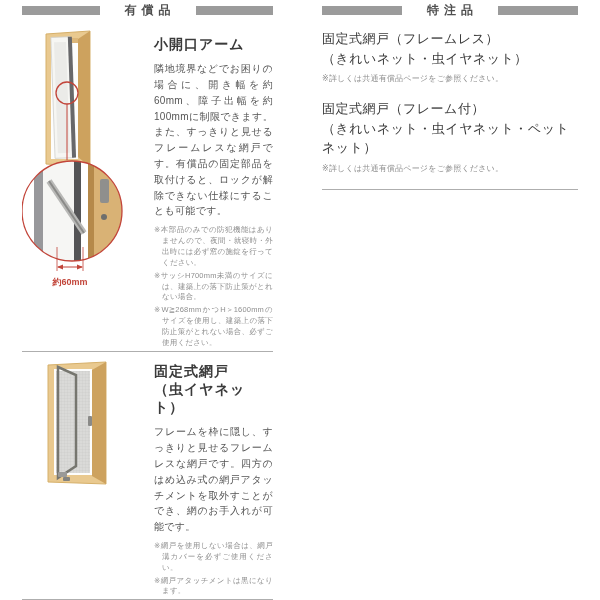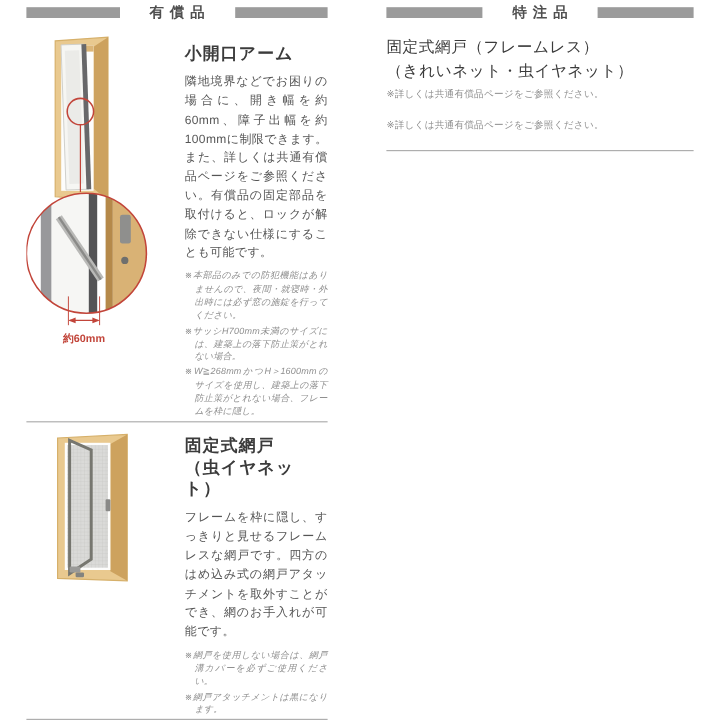--- a/index.html
+++ b/index.html
@@ -16,21 +16,21 @@
   .header .bar{flex:1;height:9px;background:#9b9b9b;}
   .header .htext{font-size:12px;font-weight:700;color:#4f4f4f;letter-spacing:5px;padding-left:5px;white-space:nowrap;}
   
   .section{display:flex;border-bottom:1px solid #aeaeae;box-sizing:border-box;}
   .sec1{min-height:270px;}
   .sec2{min-height:156px;padding-top:4px;}
   .illus{width:132px;flex:none;font-weight:bold;}
   .stext{flex:1;padding-top:4px;min-width:0;}
   .stitle{font-size:14px;font-weight:700;color:#3b3b3b;letter-spacing:1px;line-height:1.3;margin:2px 0 8px 0;}
   .sbody{font-size:10px;color:#555555;line-height:1.58;letter-spacing:0.3px;margin:0 0 6px 0;text-align:justify;}
-  .snote{font-size:7.5px;color:#8f8f8f;line-height:1.45;letter-spacing:0.2px;margin:0 0 2px 0;padding-left:8px;text-indent:-8px;text-align:justify;font-style:italic;}
+  .snote{font-size:7.5px;color:#8f8f8f;line-height:1.45;letter-spacing:0.2px;margin:0 0 2px 0;padding-left:8px;text-indent:-8px;text-align:justify;}
   
   .ritem{margin-bottom:15px;}
   .rtitle{font-size:13px;font-weight:400;color:#3b3b3b;line-height:1.5;letter-spacing:0.5px;}
   .rnote{font-size:8px;color:#8f8f8f;letter-spacing:0.2px;margin-top:5px;}
   .rdivider{border-bottom:1px solid #aeaeae;margin-top:4px;}
   svg{display:block;}
 </style>
 </head>
 <body>
 
@@ -84,24 +84,24 @@
           <line x1="36" y1="238" x2="60" y2="238" stroke="#c2453a" stroke-width="1"></line>
           <polygon points="35,238 41,235.6 41,240.4" fill="#c2453a"></polygon>
           <polygon points="61,238 55,235.6 55,240.4" fill="#c2453a"></polygon>
           <text x="48" y="256" text-anchor="middle" font-size="9" fill="#c2453a">約60mm</text>
         </svg>
       </div>
       <div class="stext">
         <div class="stitle">
           <span>小開口アーム</span>
         </div>
-        <div class="sbody">隣地境界などでお困りの場合に、開き幅を約60mm、障子出幅を約100mmに制限できます。また、詳しくは共通有償品ページをご参照ください。有償品の固定部品を取付けると、ロックが解除できない仕様にすることも可能です。</div>
+        <div class="sbody">隣地境界などでお困りの場合に、開き幅を約60mm、障子出幅を約100mmに制限できます。また、すっきりと見せるフレームレスな網戸です。有償品の固定部品を取付けると、ロックが解除できない仕様にすることも可能です。</div>
         <div class="snote">※本部品のみでの防犯機能はありませんので、夜間・就寝時・外出時には必ず窓の施錠を行ってください。</div>
         <div class="snote">※サッシH700mm未満のサイズには、建築上の落下防止策がとれない場合。</div>
-        <div class="snote">※W≧268mmかつH＞1600mmのサイズを使用し、建築上の落下防止策がとれない場合、フレームを枠に隠し。</div>
+        <div class="snote">※W≧268mmかつH＞1600mmのサイズを使用し、建築上の落下防止策がとれない場合、必ずご使用ください。</div>
       </div>
     </div>
 
     <div class="section sec2">
       <div class="illus">
         <svg viewBox="0 0 128 148" width="128" height="148">
           <defs>
             <pattern id="mesh1" width="3" height="3" patternUnits="userSpaceOnUse">
               <path d="M0 0H3M0 0V3" stroke="#c6c6c4" stroke-width="0.5" fill="none"></path>
             </pattern>
@@ -139,19 +139,23 @@
 
     <div class="ritem">
       <div class="rtitle">
         <span>固定式網戸（フレームレス）</span><br>
         <span>（きれいネット・虫イヤネット）</span>
       </div>
       <div class="rnote">※詳しくは共通有償品ページをご参照ください。</div>
     </div>
 
     <div class="ritem">
+      <div class="rtitle">
+        <span>固定式網戸（フレーム付）</span><br>
+        <span>（きれいネット・虫イヤネット・ペットネット）</span>
+      </div>
       <div class="rnote">※詳しくは共通有償品ページをご参照ください。</div>
     </div>
 
     <div class="rdivider"></div>
   </div>
 
 </div>
 
 </body></html>

